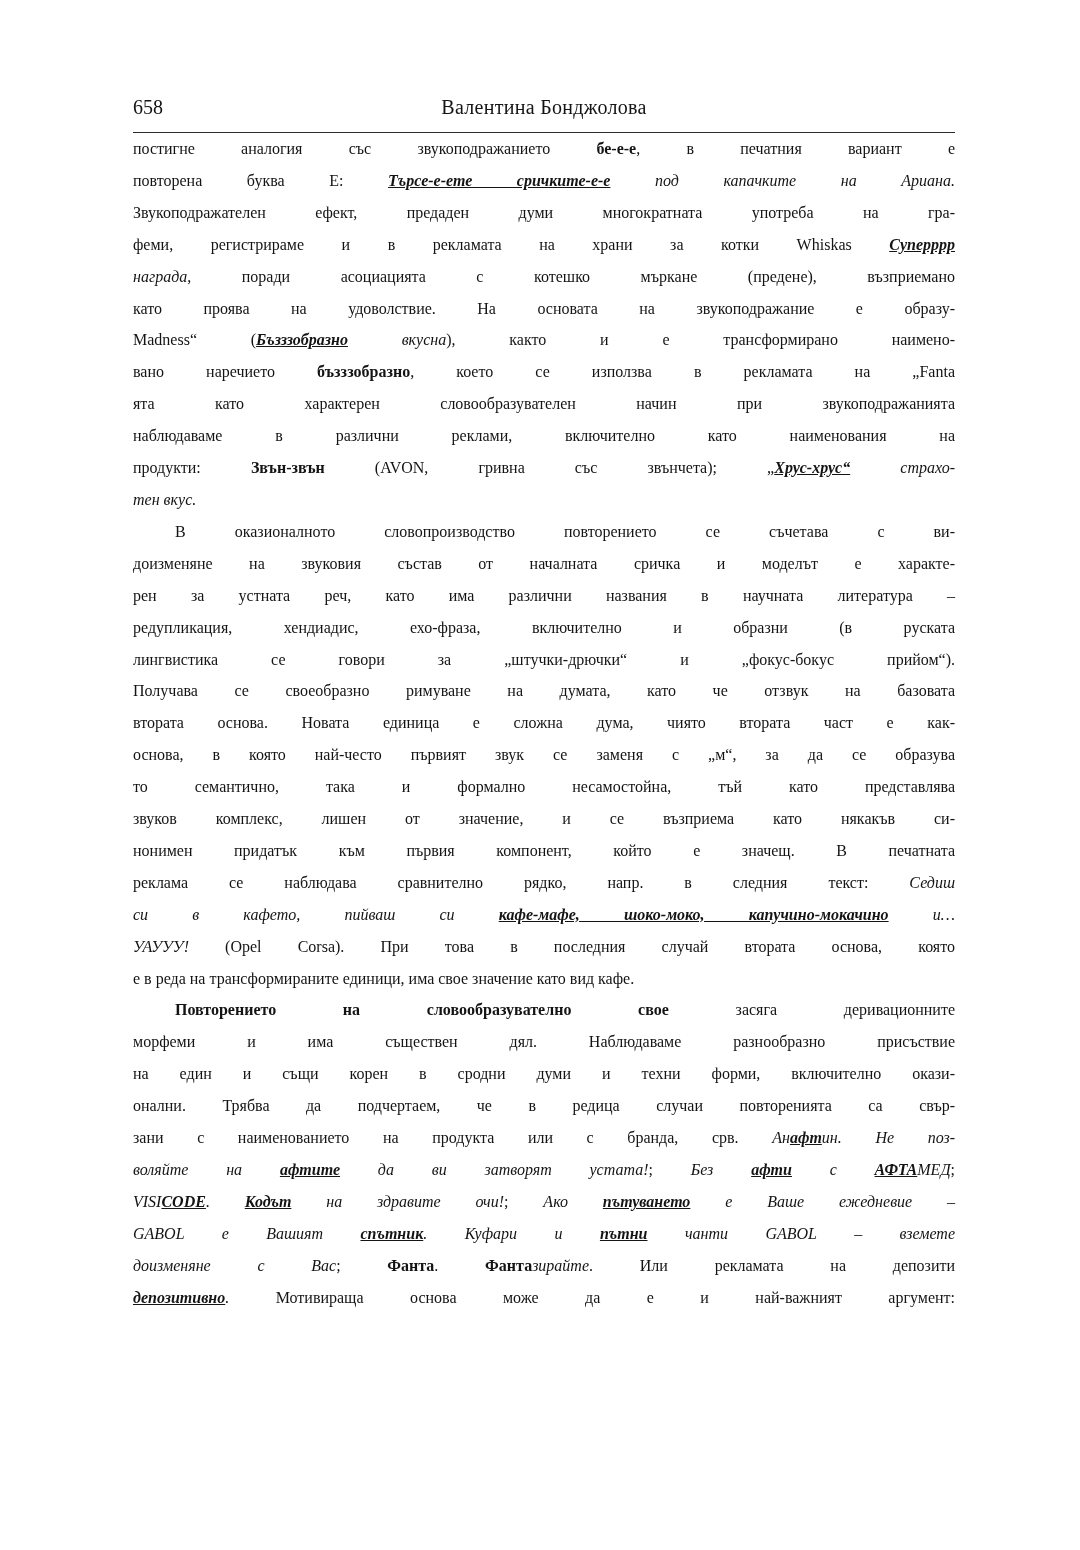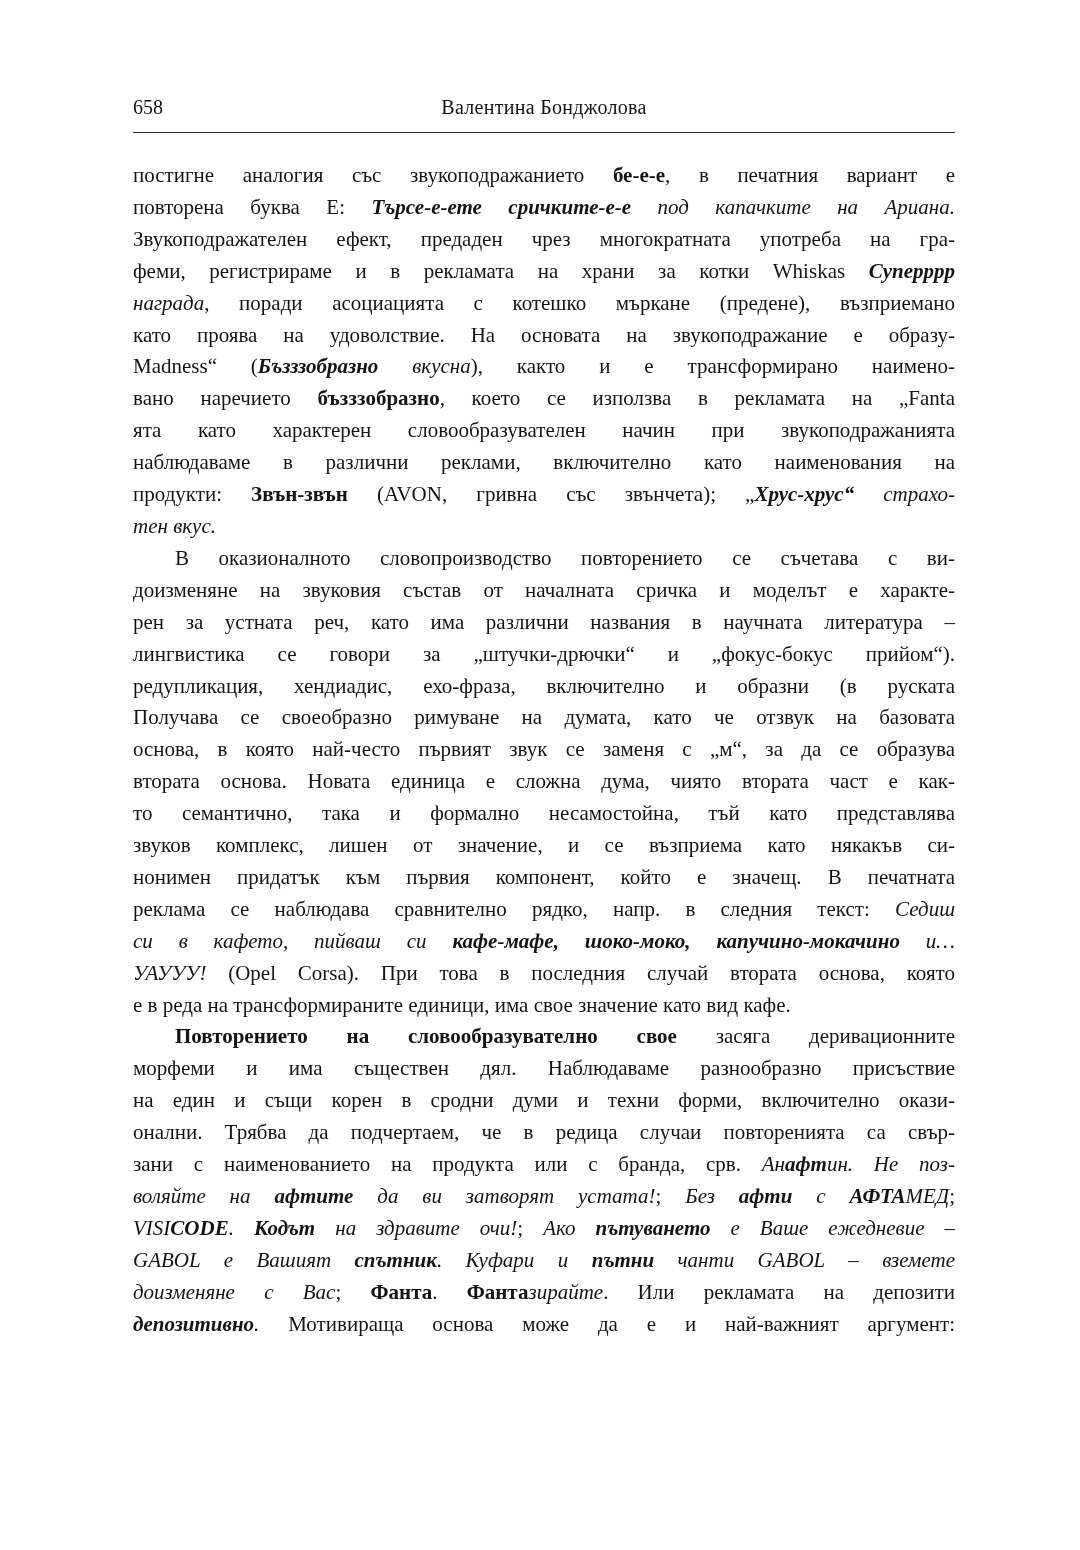--- a/index.html
+++ b/index.html
@@ -19,68 +19,67 @@
     grid-template-columns: 1fr auto 1fr;
     align-items: baseline;
     font-size: 20px;
     line-height: 23px;
     padding-bottom: 13px;
     border-bottom: 1.4px solid #2b2b2b;
   }
   .header .pagenum { justify-self: start; }
   .header .author  { justify-self: center; letter-spacing: 0.3px; }
   .article-body {
-    margin-top: 27px;
-    font-size: 21px;
+    font-size: 16px;
     line-height: 31.9px;
   }
   .line {
     text-align: justify;
     text-align-last: justify;
     white-space: normal;
   }
   .line.noj { text-align-last: left; }
   .line.ind { text-indent: 42px; }
   .b  { font-weight: 700; }
   .i  { font-style: italic; }
-  .bi { font-weight: 700; font-style: italic; }
+  .bi { font-weight: 700; font-style: italic; text-decoration: underline; }
 </style>
 </head>
 <body>
 
 <div class="page">
   <div class="header">
     <span class="pagenum">658</span>
     <span class="author">Валентина Бонджолова</span>
     <span></span>
   </div>
   <div class="article-body">
       <div>
         <div class="line"><span>постигне аналогия със звукоподражанието </span><span class="b">бе-е-е</span><span>, в печатния вариант е</span></div>
         <div class="line"><span>повторена буква Е: </span><span class="bi">Търсе-е-ете сричките-е-е</span><span class="i"> под капачките на Ариана.</span></div>
-        <div class="line"><span>Звукоподражателен ефект, предаден чрез многократната употреба на гра-</span></div>
+        <div class="line"><span>Звукоподражателен ефект, предаден думи многократната употреба на гра-</span></div>
         <div class="line"><span>феми, регистрираме и в рекламата на храни за котки Whiskas </span><span class="bi">Суперррр</span></div>
         <div class="line"><span class="i">награда</span><span>, поради асоциацията с котешко мъркане (предене), възприемано</span></div>
         <div class="line"><span>като проява на удоволствие. На основата на звукоподражание е образу-</span></div>
         <div class="line"><span>Madness“ (</span><span class="bi">Бъзззобразно</span><span class="i"> вкусна</span><span>), както и е трансформирано наимено-</span></div>
         <div class="line"><span>вано наречието </span><span class="b">бъзззобразно</span><span>, което се използва в рекламата на „Fanta</span></div>
         <div class="line"><span>ята като характерен словообразувателен начин при звукоподражанията</span></div>
         <div class="line"><span>наблюдаваме в различни реклами, включително като наименования на</span></div>
         <div class="line"><span>продукти: </span><span class="b">Звън-звън</span><span> (AVON, гривна със звънчета); „</span><span class="bi">Хрус-хрус“</span><span class="i"> страхо-</span></div>
         <div class="line noj"><span class="i">тен вкус.</span></div>
       </div>
       <div>
         <div class="line ind"><span>В оказионалното словопроизводство повторението се съчетава с ви-</span></div>
         <div class="line"><span>доизменяне на звуковия състав от началната сричка и моделът е характе-</span></div>
         <div class="line"><span>рен за устната реч, като има различни названия в научната литература –</span></div>
+        <div class="line"><span>редупликация, хендиадис, ехо-фраза, включително и образни (в руската</span></div>
         <div class="line"><span>лингвистика се говори за „штучки-дрючки“ и „фокус-бокус прийом“).</span></div>
-        <div class="line"><span>редупликация, хендиадис, ехо-фраза, включително и образни (в руската</span></div>
         <div class="line"><span>Получава се своеобразно римуване на думата, като че отзвук на базовата</span></div>
+        <div class="line"><span>втората основа. Новата единица е сложна дума, чиято втората част е как-</span></div>
         <div class="line"><span>основа, в която най-често първият звук се заменя с „м“, за да се образува</span></div>
-        <div class="line"><span>втората основа. Новата единица е сложна дума, чиято втората част е как-</span></div>
         <div class="line"><span>то семантично, така и формално несамостойна, тъй като представлява</span></div>
         <div class="line"><span>звуков комплекс, лишен от значение, и се възприема като някакъв си-</span></div>
         <div class="line"><span>нонимен придатък към първия компонент, който е значещ. В печатната</span></div>
         <div class="line"><span>реклама се наблюдава сравнително рядко, напр. в следния текст: </span><span class="i">Седиш</span></div>
         <div class="line"><span class="i">си в кафето, пийваш си </span><span class="bi">кафе-мафе, шоко-моко, капучино-мокачино</span><span class="i"> и…</span></div>
         <div class="line"><span class="i">УАУУУ!</span><span> (Opel Corsa). При това в последния случай втората основа, която</span></div>
         <div class="line noj"><span>е в реда на трансформираните единици, има свое значение като вид кафе.</span></div>
       </div>
       <div>
         <div class="line ind"><span class="b">Повторението на словообразувателно свое</span><span> засяга деривационните</span></div>

